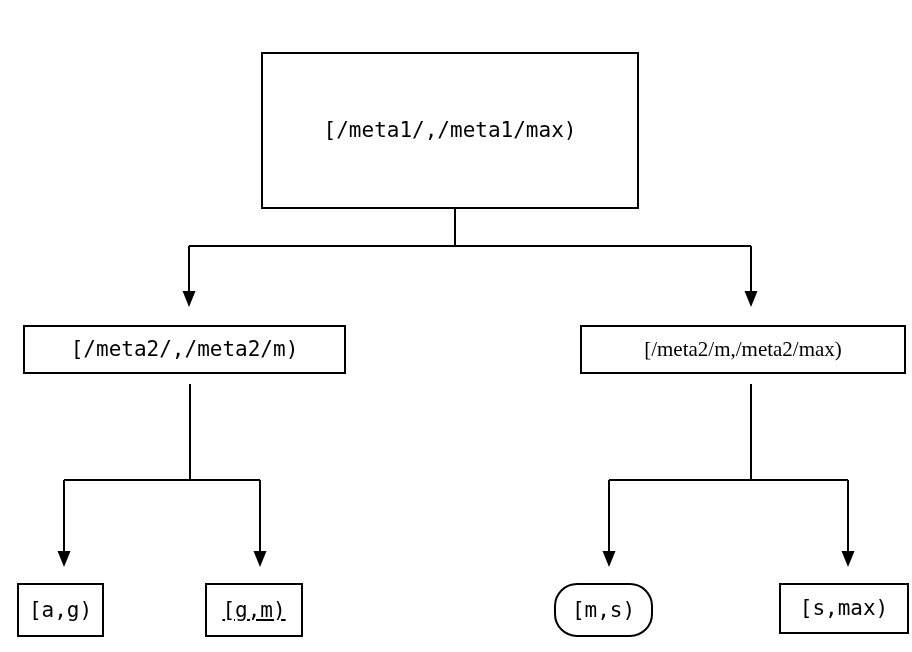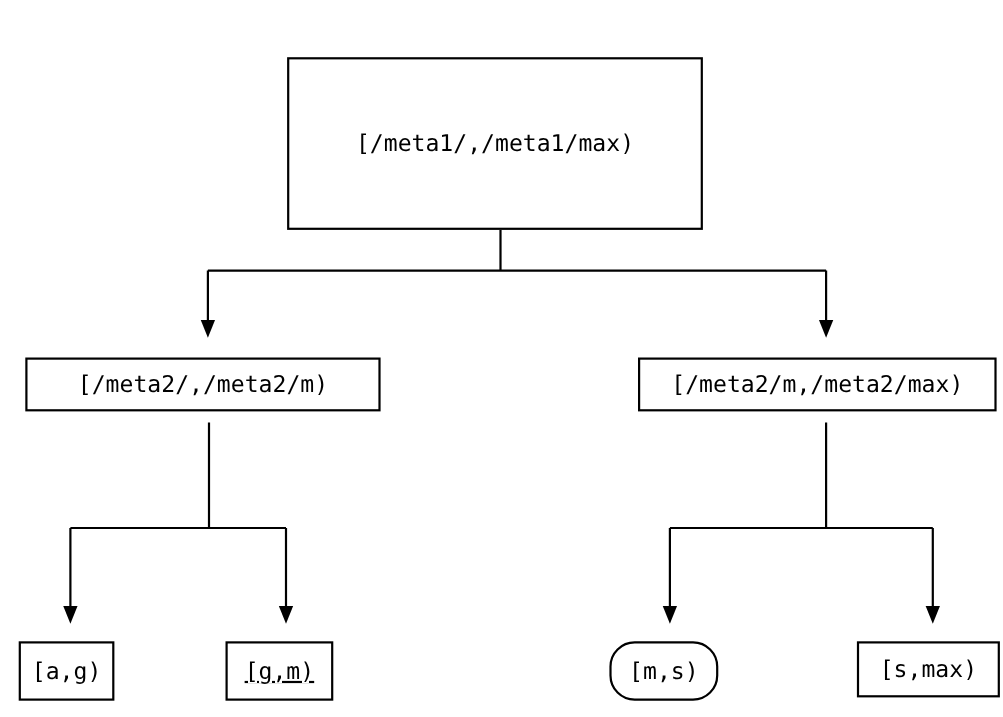--- a/index.html
+++ b/index.html
@@ -30,21 +30,21 @@
     display: flex;
     align-items: center;
     justify-content: center;
     font-size: 21px;
     line-height: 1;
     color: #000000;
     white-space: nowrap;
   }
   #n-root  { left: 261px; top: 12px;  width: 378px; height: 157px; margin-top: 40px; }
   #n-left  { left: 23px;  top: 325px; width: 323px; height: 49px; align-items: center;  }
-  #n-right { left: 580px; top: 325px; width: 326px; height: 49px;  }
+  #n-right { left: 580px; top: 325px; width: 326px; height: 49px; font-family: Liberation Serif, serif;  }
   #n-ll    { left: 17px;   top: 583px; width: 87px; height: 54px;  }
   #n-lr    { left: 205px; top: 583px; width: 98px;  height: 54px; text-decoration: underline;  }
   #n-rl    { left: 554px; top: 583px; width: 99px;  height: 54px; border-radius: 23px;  }
   #n-rr    { left: 779px; top: 583px; width: 130px; height: 51px;  }
   .edge-line {
     fill: none;
     stroke: #000000;
     stroke-width: 2;
   }
   .arrowhead {

